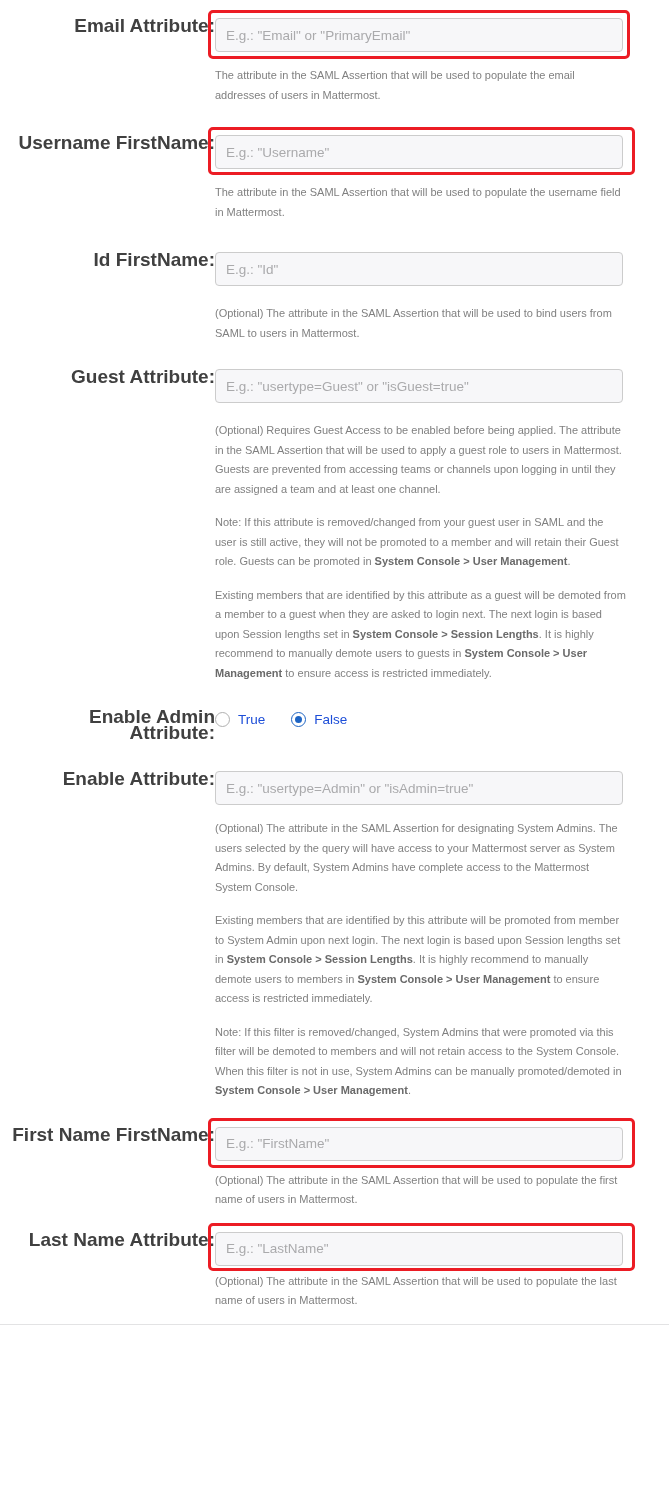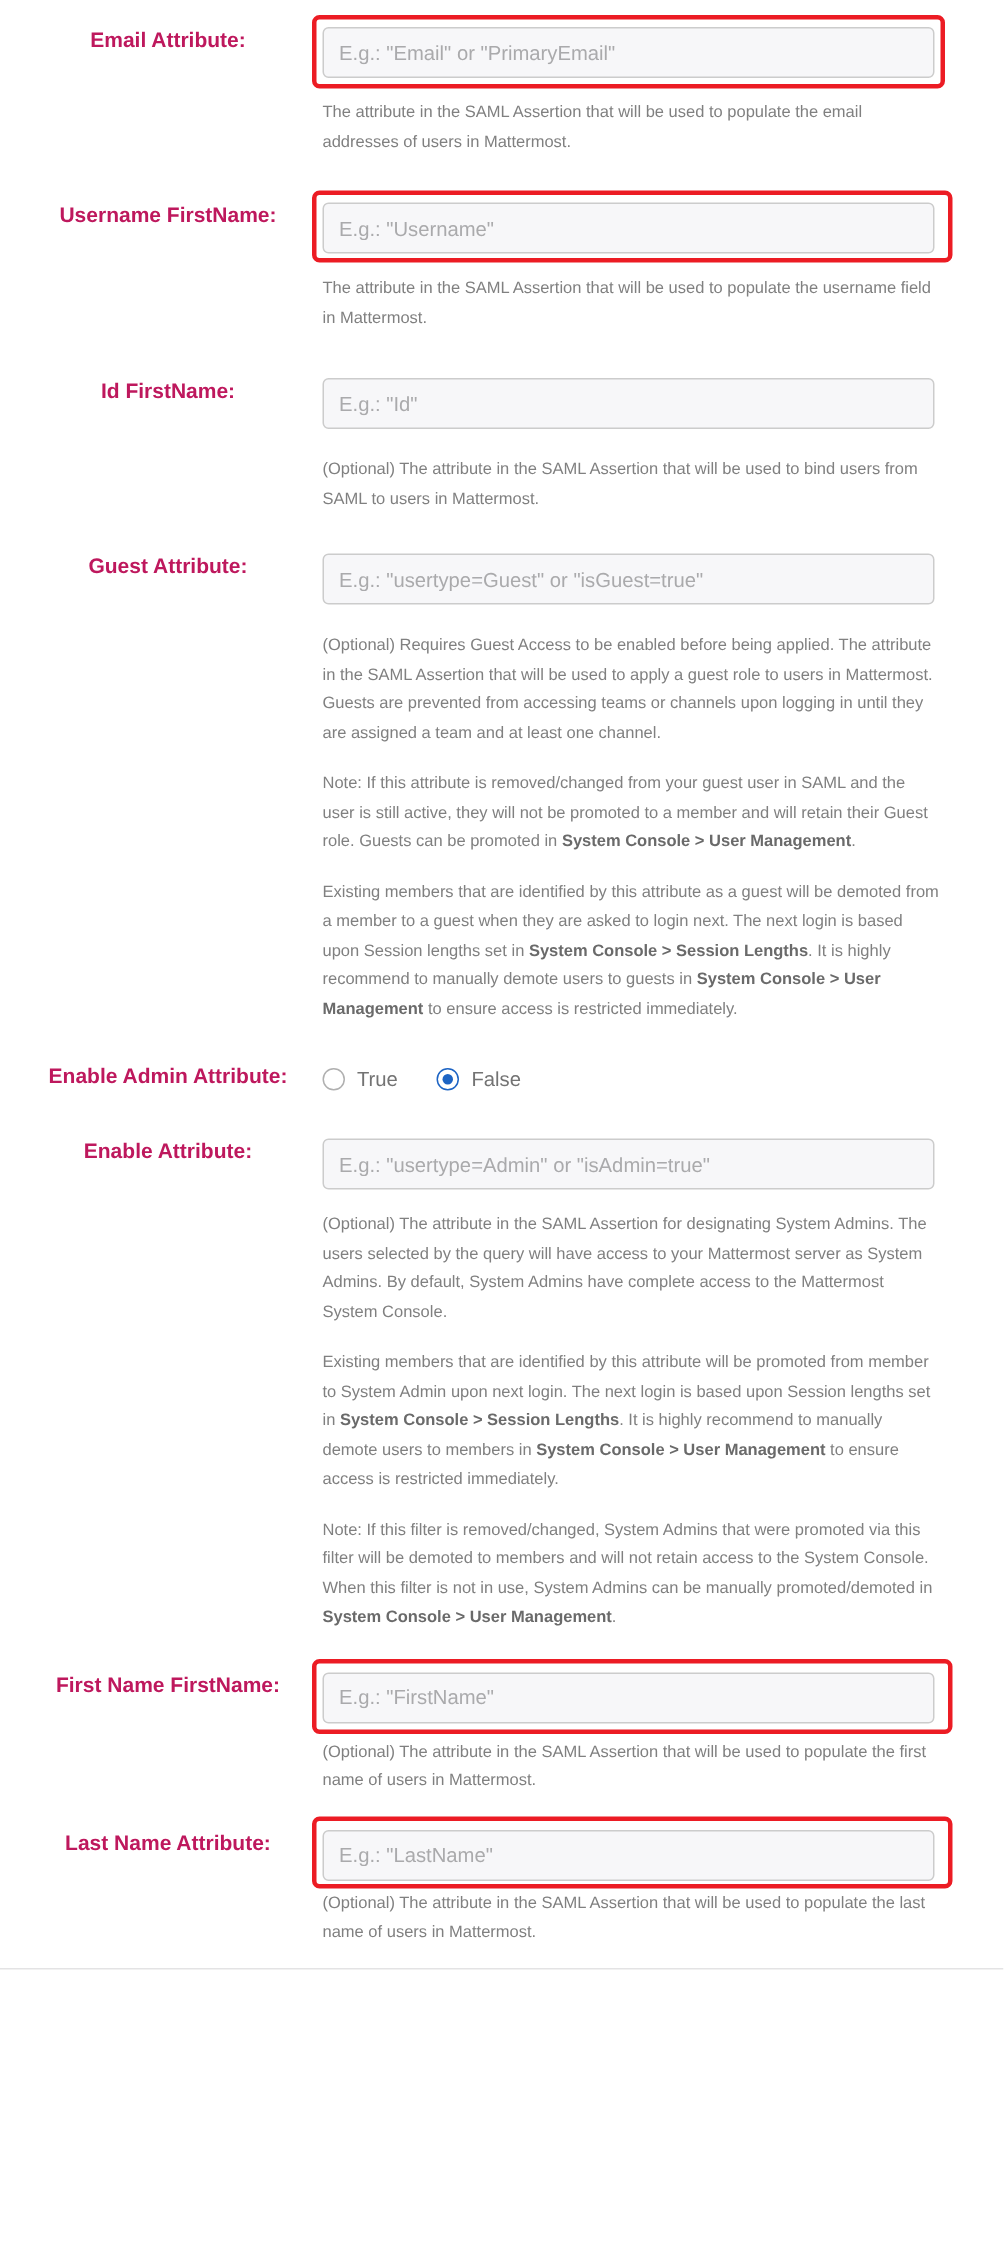--- a/index.html
+++ b/index.html
@@ -19,26 +19,26 @@
     padding: 0;
   }
   .row {
     display: flex;
     align-items: flex-start;
     padding: 0;
   }
   .label-col {
     width: 215px;
     flex: 0 0 215px;
-    text-align: center;
+    text-align: right;
     padding-left: 9px;
     padding-top: 0;
     font-weight: bold;
-    font-size: 14px;
-    color: #be185d;
+    font-size: 19px;
+    color: #404040;
     line-height: 16px;
   }
   .field-col {
     flex: 1 1 auto;
     padding-right: 14px;
   }
   .input-wrap {
     position: relative;
     padding: 0;
   }
@@ -74,21 +74,21 @@
     display: flex;
     align-items: center;
     gap: 26px;
     height: 20px;
   }
   .radio-item {
     display: flex;
     align-items: center;
     gap: 8px;
     font-size: 13.5px;
-    color: #737373;
+    color: #1d4ed8;
   }
   .radio {
     width: 15px;
     height: 15px;
     border-radius: 50%;
     border: 1px solid #b0b0b0;
     background: #ffffff;
     display: inline-block;
     position: relative;
     flex: 0 0 15px;

